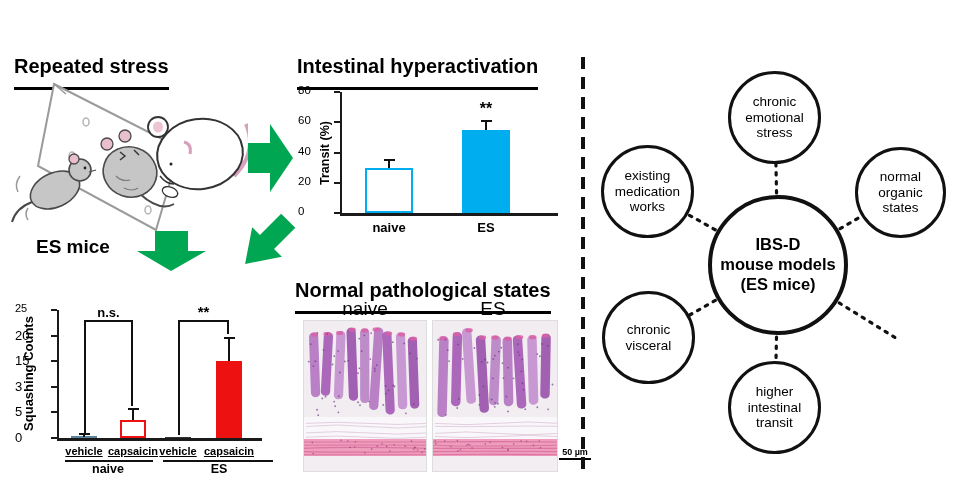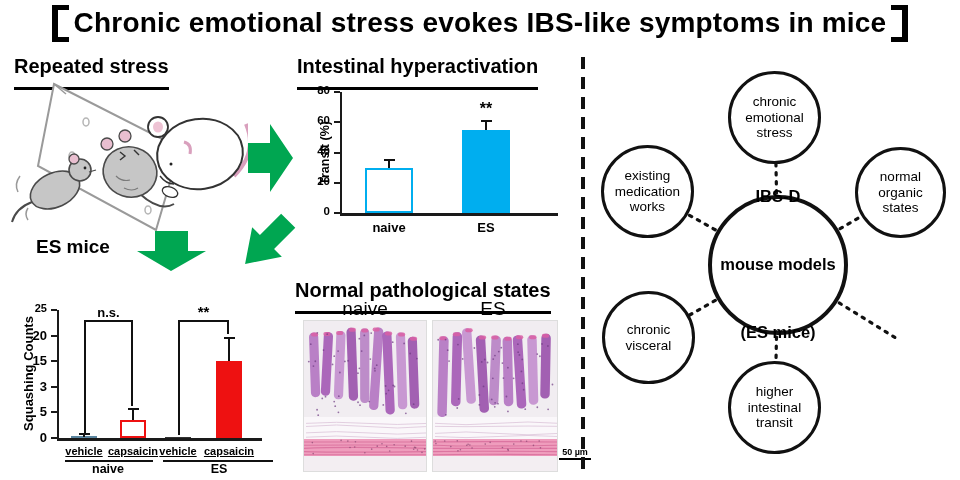--- a/index.html
+++ b/index.html
@@ -12,53 +12,48 @@
   .lens{width:11px;height:27px;margin:0 5px;}
   .lens.left{border-left:6px solid #000;border-top:5px solid #000;border-bottom:5px solid #000;}
   .lens.right{border-right:6px solid #000;border-top:5px solid #000;border-bottom:5px solid #000;}
   
   .heading{font-size:20px;font-weight:bold;white-space:nowrap;border-bottom:3px solid #000;padding-bottom:10px;line-height:1.1;}
   
   .chart{position:absolute;}
   .plot{position:absolute;border-left:2.5px solid #1a1a1a;border-bottom:3px solid #1a1a1a;}
   .bar{position:absolute;box-sizing:border-box;}
   .errpart{position:absolute;background:#111;}
-  .ticklabel{position:absolute;font-weight:bold;text-align:right;}
+  .ticklabel{position:absolute;font-weight:normal;}
   .tickmark{position:absolute;background:#1a1a1a;height:2px;}
   .catlabel{position:absolute;font-weight:bold;text-align:center;}
   .siglabel{position:absolute;font-weight:bold;text-align:center;}
   .bracket{position:absolute;background:#111;}
   .ylab{position:absolute;font-weight:bold;transform:rotate(-90deg);transform-origin:center;white-space:nowrap;text-align:center;}
   .grouprule{position:absolute;border-top:2px solid #111;}
   
   .histo-label{position:absolute;font-size:19px;text-align:center;}
   .histo{position:absolute;border:1px solid #ddd;}
   #scalebar{position:absolute;font-size:9px;font-weight:bold;border-bottom:2.5px solid #000;text-align:center;line-height:1.1;margin-left:33px;}
   
   #divider{left:581px;top:57px;width:4px;height:420px;
     background:repeating-linear-gradient(180deg,#111 0 12px,transparent 12px 20px);}
   
   #diagram{left:592px;top:50px;width:368px;height:430px;}
   .node{position:absolute;border-radius:50%;background:#fff;display:flex;flex-direction:column;
         align-items:center;justify-content:center;text-align:center;line-height:1.18;}
   .node.sat{border:3.5px solid #111;font-size:13.5px;}
-  .node.hub{border:4px solid #111;font-size:16.5px;font-weight:bold;line-height:1.2;gap:48px;}
+  .node.hub{border:4px solid #111;font-size:16.5px;font-weight:bold;line-height:1.2;}
   .node span{display:block;white-space:nowrap;}
   #eslabel{font-size:19px;font-weight:bold;}
 </style>
 </head>
 <body>
 
 <div id="stage">
 
-  <div class="abs" id="titlebar">
-    <div class="lens left"></div>
-    <h1>Chronic emotional stress evokes IBS-like symptoms in mice</h1>
-    <div class="lens right"></div>
-  </div>
 
   <div class="abs heading" style="left:14px;top:55px;">Repeated stress</div>
   <div class="abs heading" style="left:297px;top:55px;">Intestinal hyperactivation</div>
   <div class="abs heading" style="left:295px;top:279px;">Normal pathological states</div>
 
   <svg class="abs" id="mice" style="left:8px;top:80px;" width="240" height="155" viewBox="0 0 240 155">
 
     <polygon points="46,4 172,68 148,150 30,86" fill="#ffffff" stroke="#9a9a9a" stroke-width="2"></polygon>
     <line x1="46" y1="4" x2="58" y2="14" stroke="#9a9a9a" stroke-width="1.5"></line>
     <ellipse cx="78" cy="42" rx="3" ry="4" fill="none" stroke="#b5b5b5" stroke-width="1.5"></ellipse>

